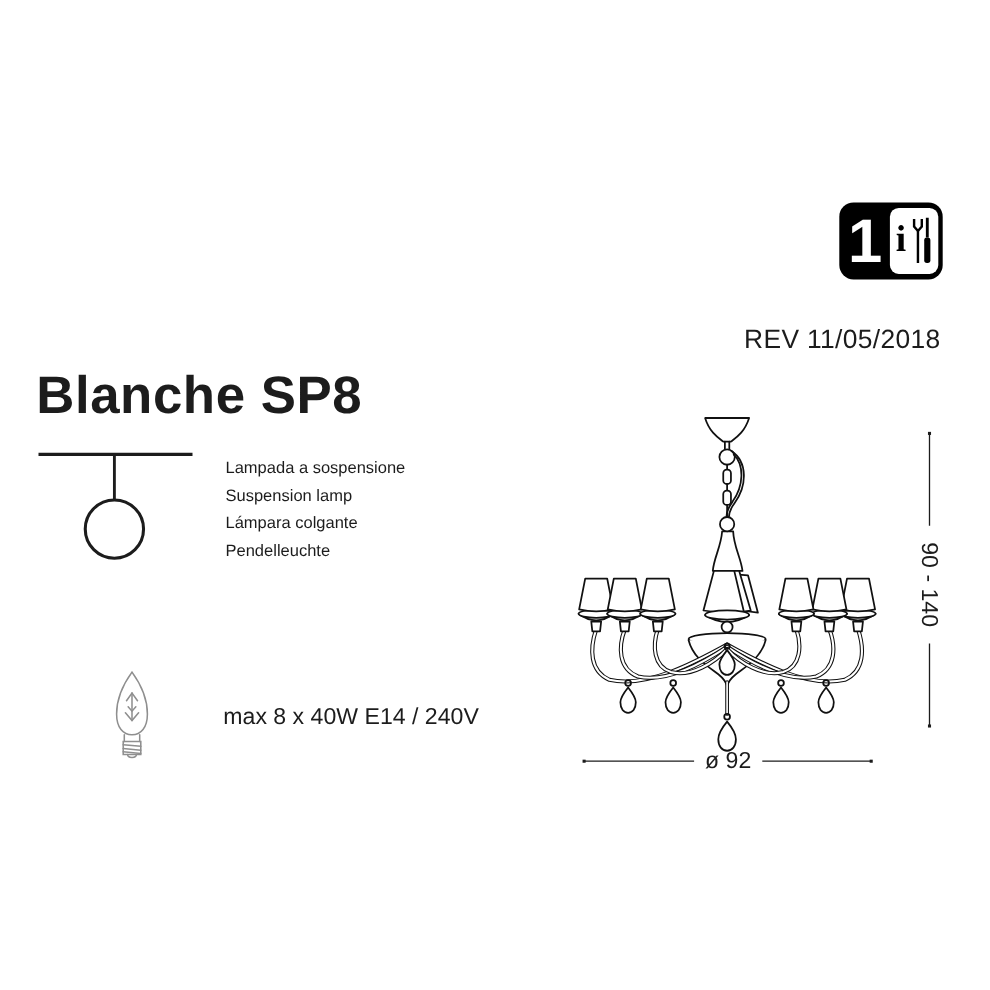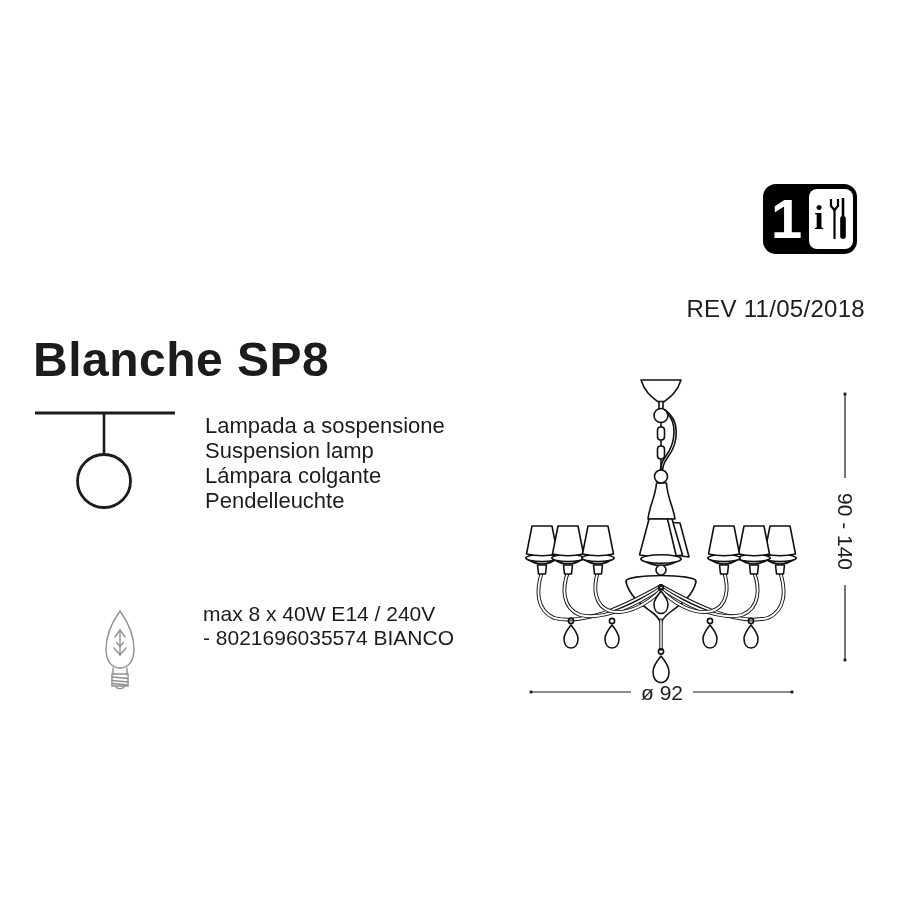--- a/index.html
+++ b/index.html
@@ -8,27 +8,27 @@
     font-family:"Liberation Sans",sans-serif;color:#1c1c1c;
   }
   
   .badge{position:absolute;left:763px;top:184px;width:94px;height:70px;background:#000;border-radius:13px;}
   .badge-count{position:absolute;left:0;top:0;width:47px;height:70px;display:flex;align-items:center;justify-content:center;
     color:#fff;font-size:56px;font-weight:700;line-height:1;}
   .badge-box{position:absolute;right:4px;top:5px;width:44px;height:60px;background:#fff;border-radius:8px;
     display:flex;align-items:center;justify-content:center;gap:3px;}
   .badge-i{font-family:"Liberation Serif",serif;font-weight:700;font-size:34px;color:#000;line-height:1;transform:translateY(-1px);}
   
-  .rev{position:absolute;right:35px;top:295px;font-size:24px;letter-spacing:.3px;}
+  .rev{position:absolute;right:45px;top:295px;font-size:24px;letter-spacing:.3px;}
   
   .title{position:absolute;left:33px;top:334px;margin:0;font-size:48px;font-weight:700;letter-spacing:.5px;line-height:1.1;}
   
-  .descriptions{position:absolute;left:205px;top:413px;font-size:22px;line-height:25px;}
-  
-  .specs{position:absolute;left:203px;top:602px;font-size:21px;line-height:24px;}
+  .descriptions{position:absolute;left:205px;top:413px;font-size:15px;line-height:25px;}
+  
+  .specs{position:absolute;left:203px;top:640px;font-size:21px;line-height:24px;}
   .icon-abs{position:absolute;}
   svg{display:block;}
 </style>
 </head>
 <body>
 
 <div class="page">
 
   <div class="badge">
     <div class="badge-count">1</div>
@@ -79,21 +79,20 @@
         <path d="M23,60 L23,66 M37,60 L37,66"></path>
         <path d="M22,66 L38,66 L38,78 L22,78 Z"></path>
         <path d="M22,69 L38,70.5 M22,72.5 L38,74 M22,75.5 L38,77"></path>
         <path d="M26,78 C26,81.5 34,81.5 34,78"></path>
       </g>
     </svg>
   </span>
 
   <div class="specs">
     <div>max 8 x 40W E14 / 240V</div>
-    <div>- 8021696035574 BIANCO</div>
   </div>
 
   <span class="icon-abs" style="left:500px;top:368px;">
     <svg width="390" height="340" viewBox="0 0 390 340">
       <g stroke="#111" stroke-width="1.6" fill="none" stroke-linecap="round" stroke-linejoin="round">
 
         <ellipse cx="161" cy="213" rx="35" ry="5.5" fill="#fff"></ellipse>
         <path d="M126,214 C130,230 144,238 153,245 C158,249 160,252 161,256 C162,252 164,249 169,245 C178,238 192,230 196,214" fill="#fff"></path>
 
         <path d="M161,252 L161,281" stroke-width="3.4"></path>

